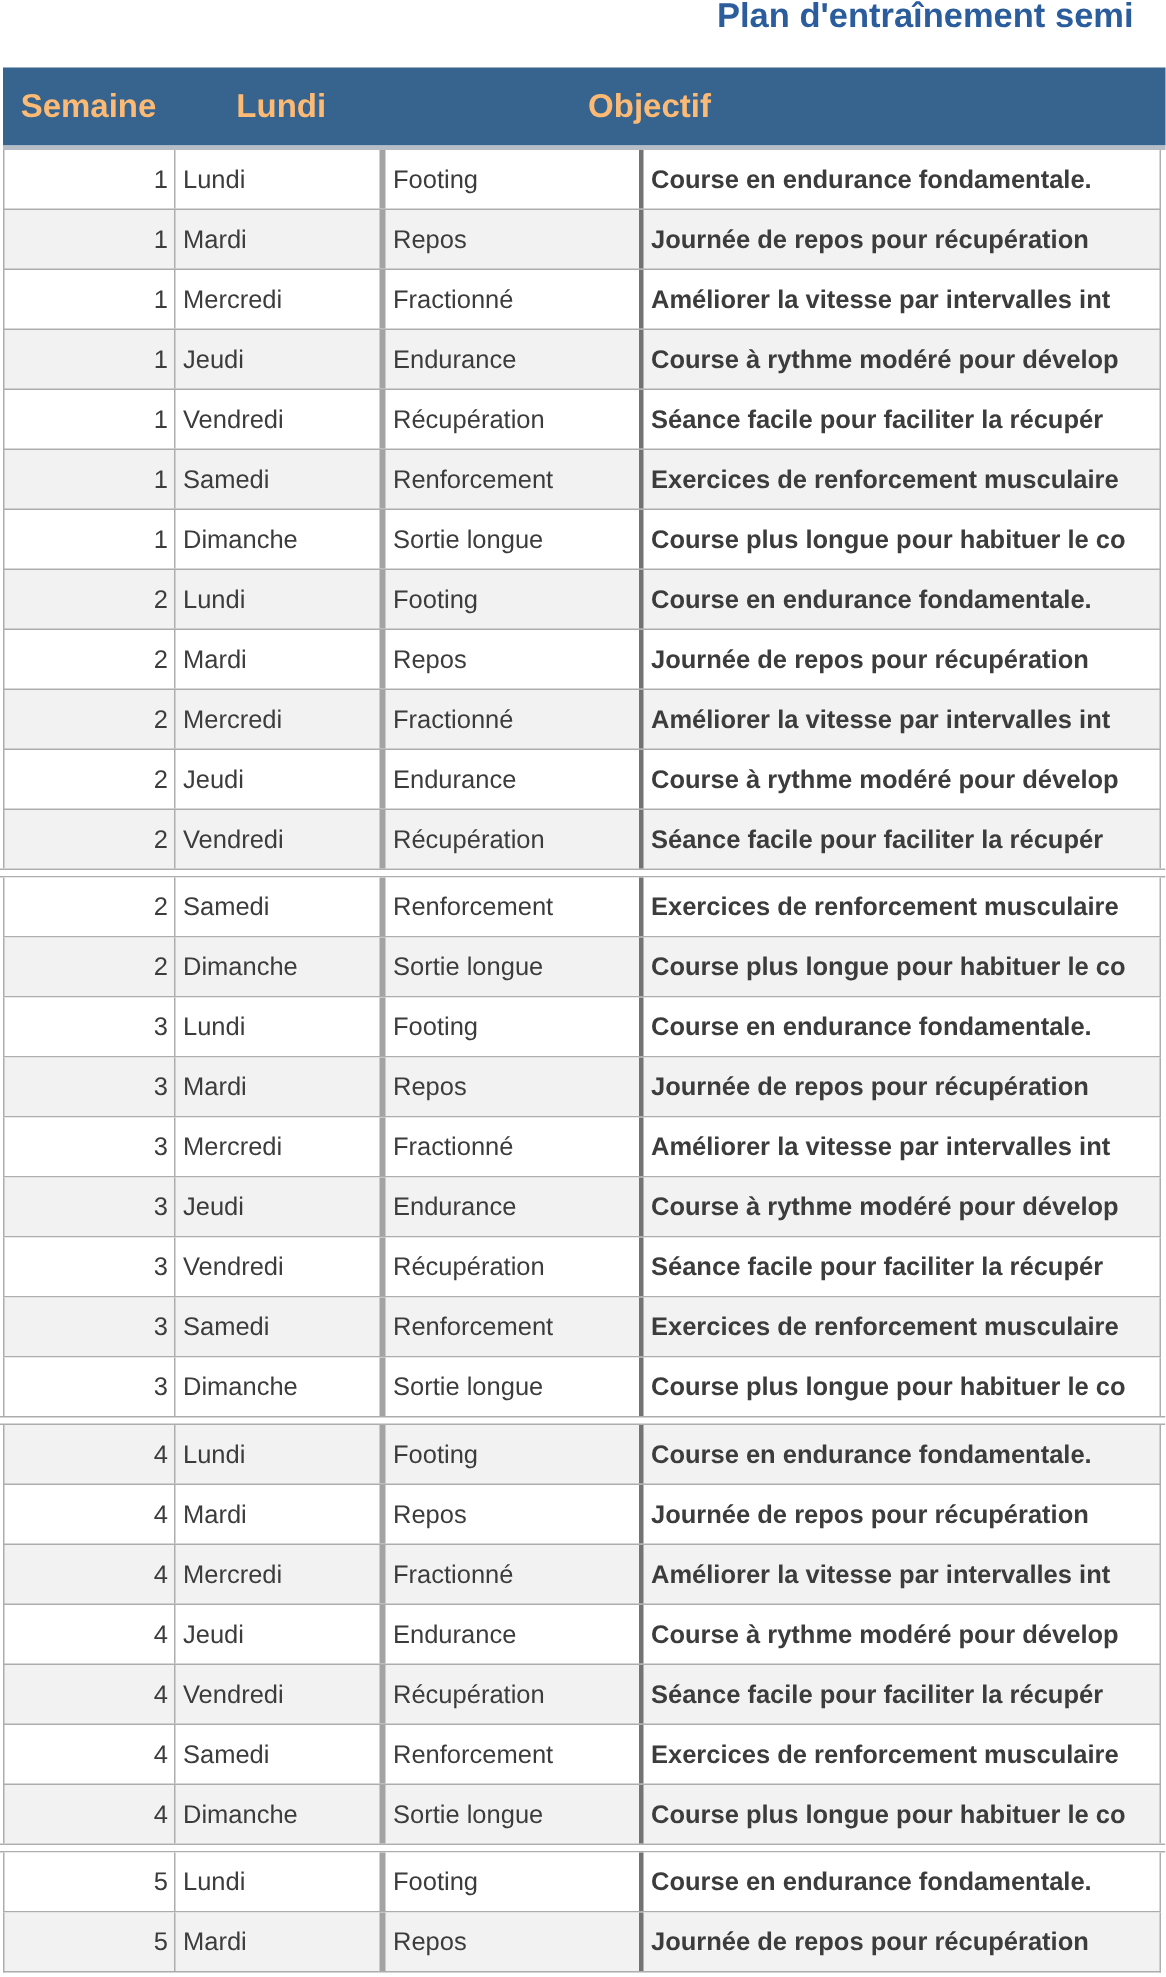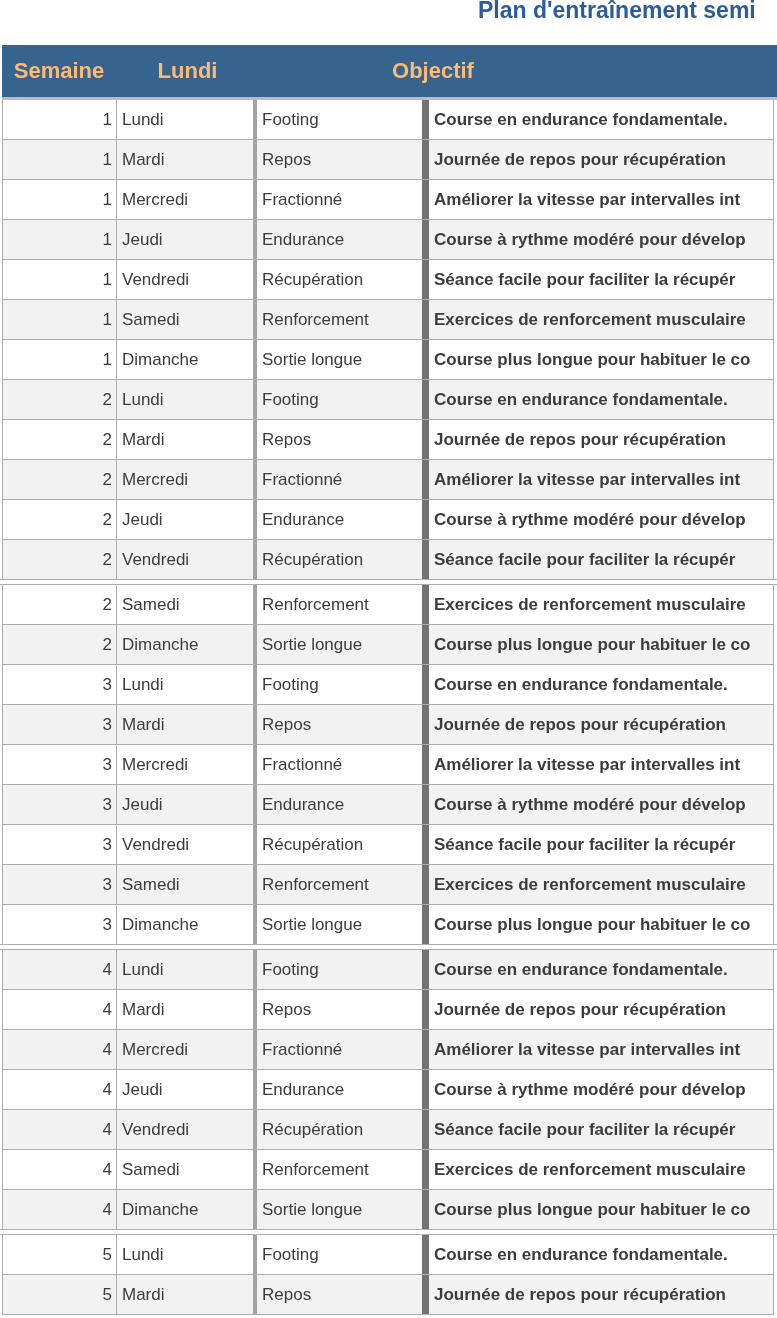--- a/index.html
+++ b/index.html
@@ -35,21 +35,21 @@
     background:#FFFFFF;width:772px;
   }
   .row.alt{background:#F2F2F2;}
   .row.nb{border-bottom:none;height:39px;}
   .cell{
     box-sizing:border-box;font-size:17px;color:#3C3C3C;
     display:flex;align-items:center;overflow:hidden;white-space:nowrap;
   }
   .c-week{width:114px;border-right:1px solid #ADADAD;justify-content:flex-end;padding-right:4px;}
   .c-day{width:140px;border-right:4px solid #a3a3a3;padding-left:5px;}
-  .c-session{width:172px;border-right:7px solid #737373;padding-left:5px;}
+  .c-session{width:172px;border-right:3px solid #737373;padding-left:5px;}
   .c-obj{width:344px;padding-left:5px;font-weight:bold;}
   .page-break-gap{
     margin-left:-2px;width:777px;height:6px;box-sizing:border-box;
     background:#FFFFFF;
     border-top:1px solid #ADADAD;border-bottom:1px solid #ADADAD;
   }
 </style>
 </head>
 <body>
 

